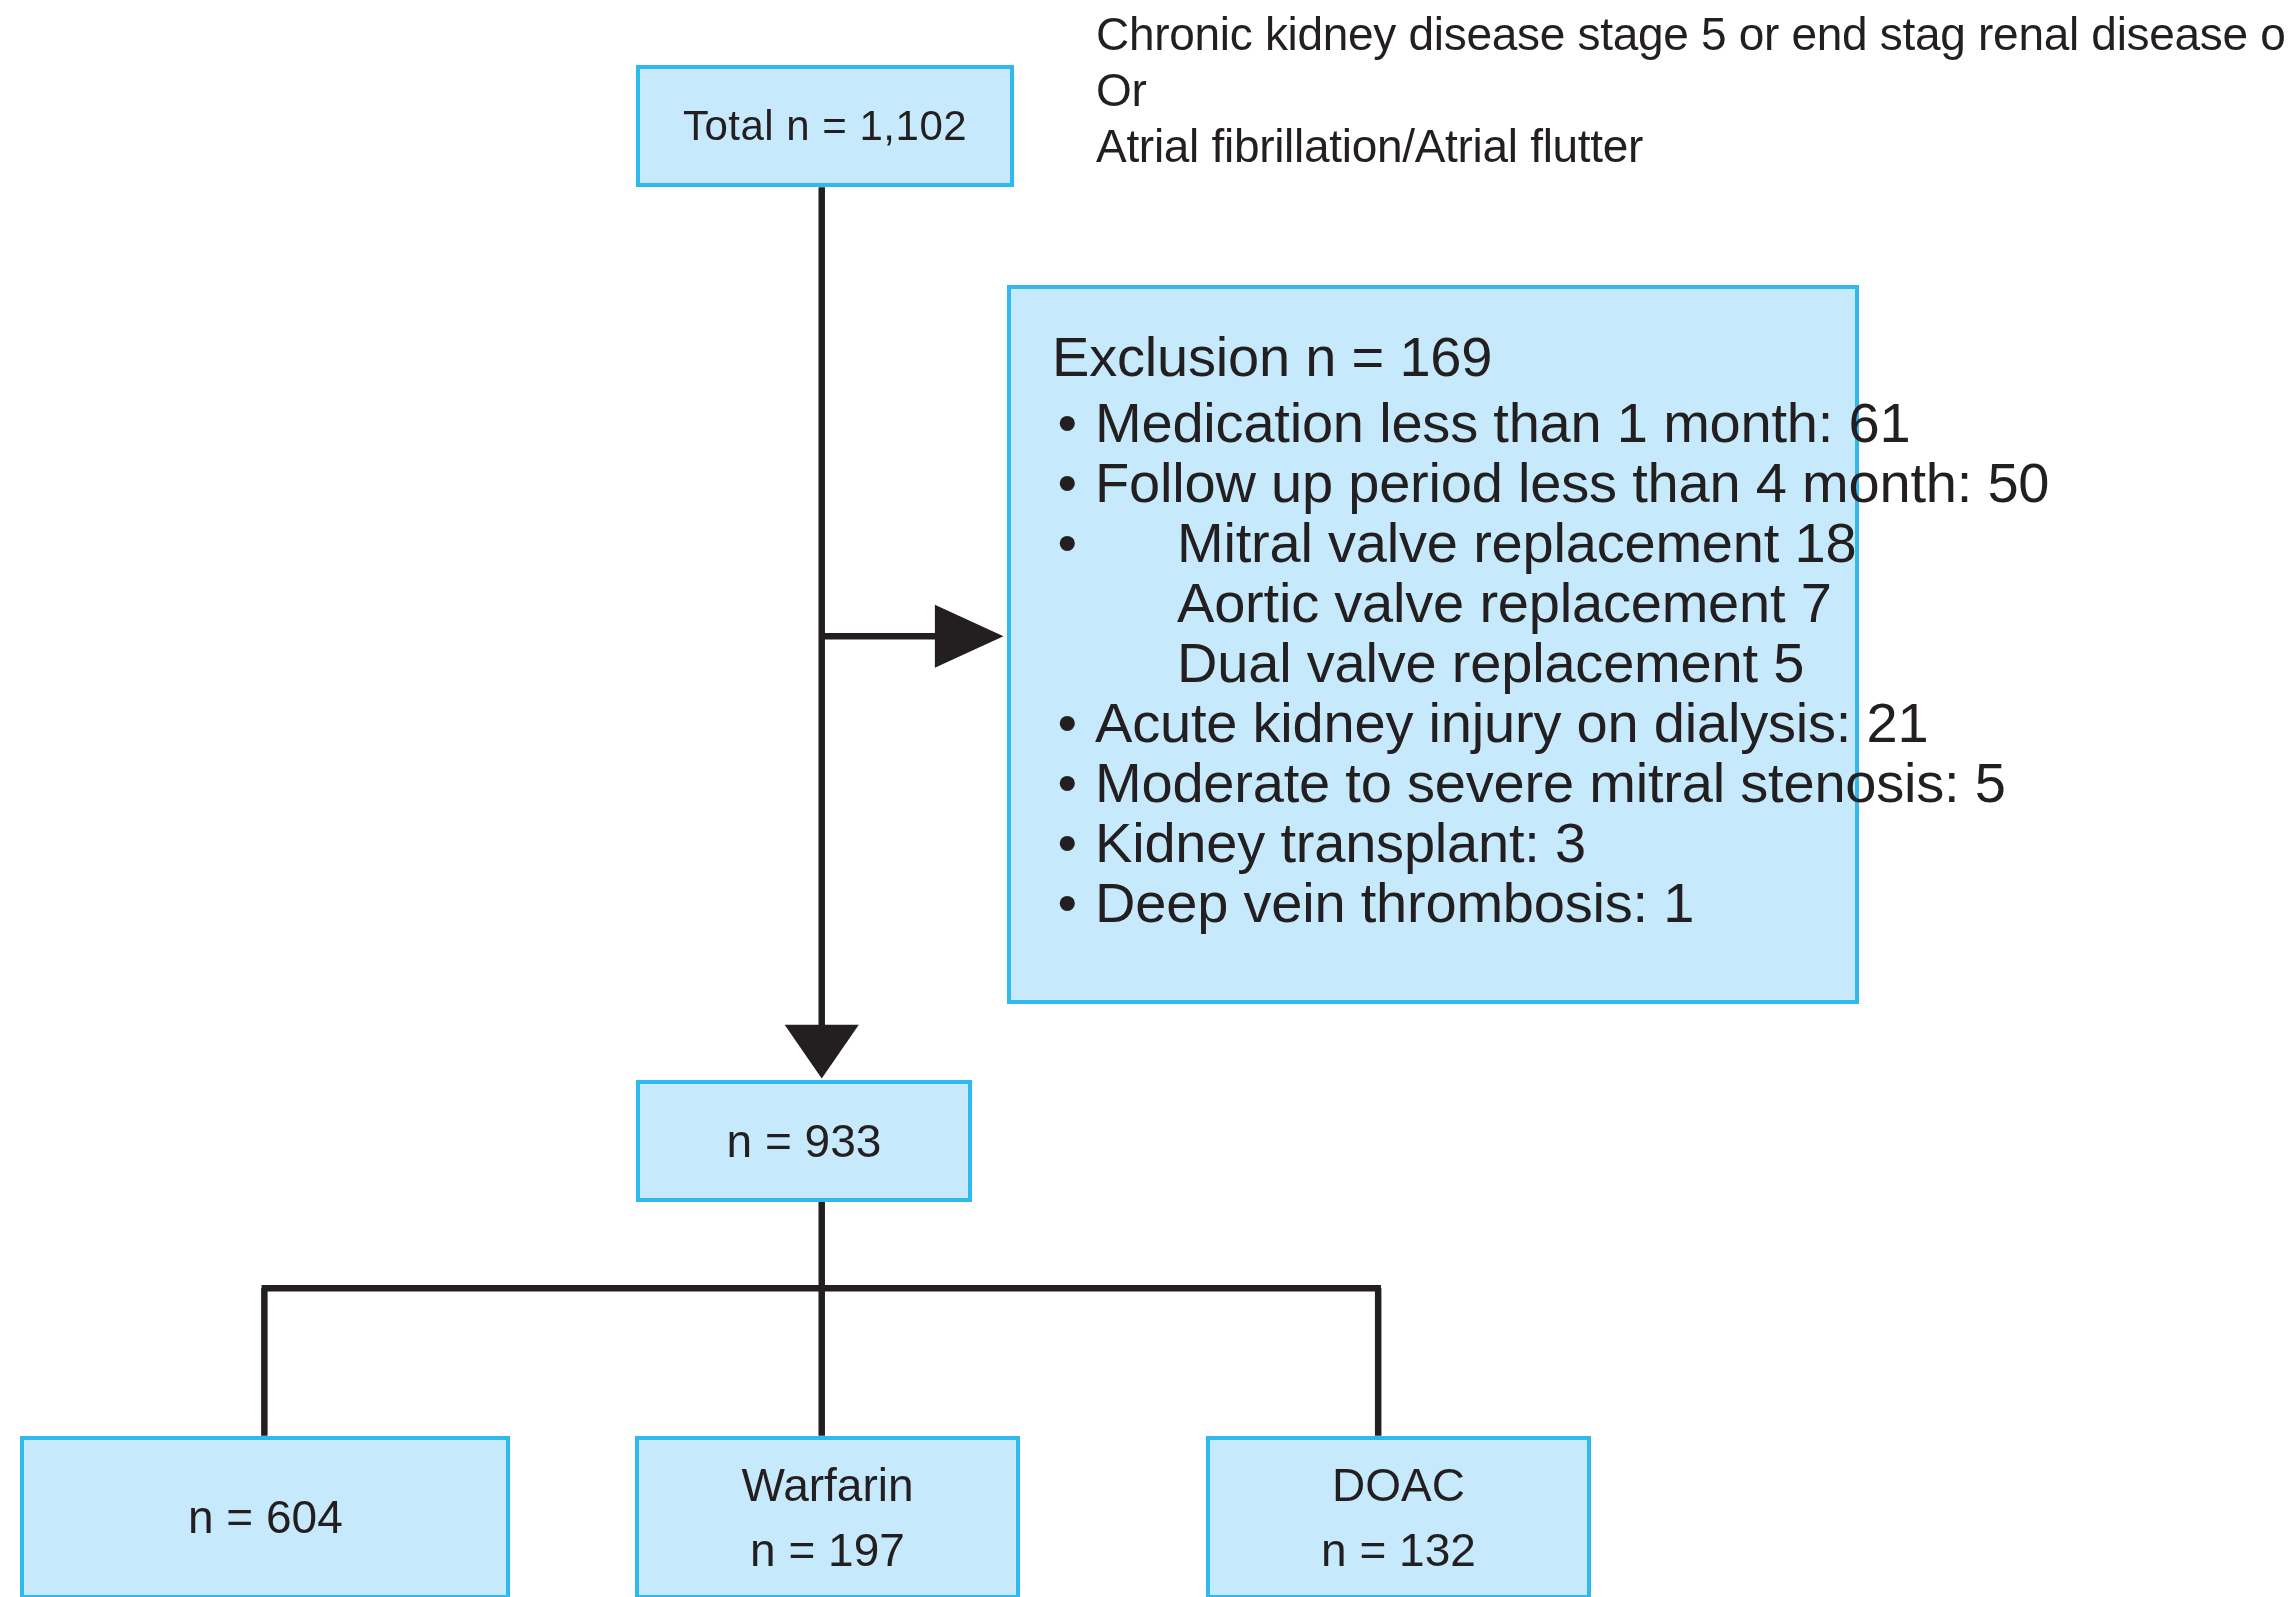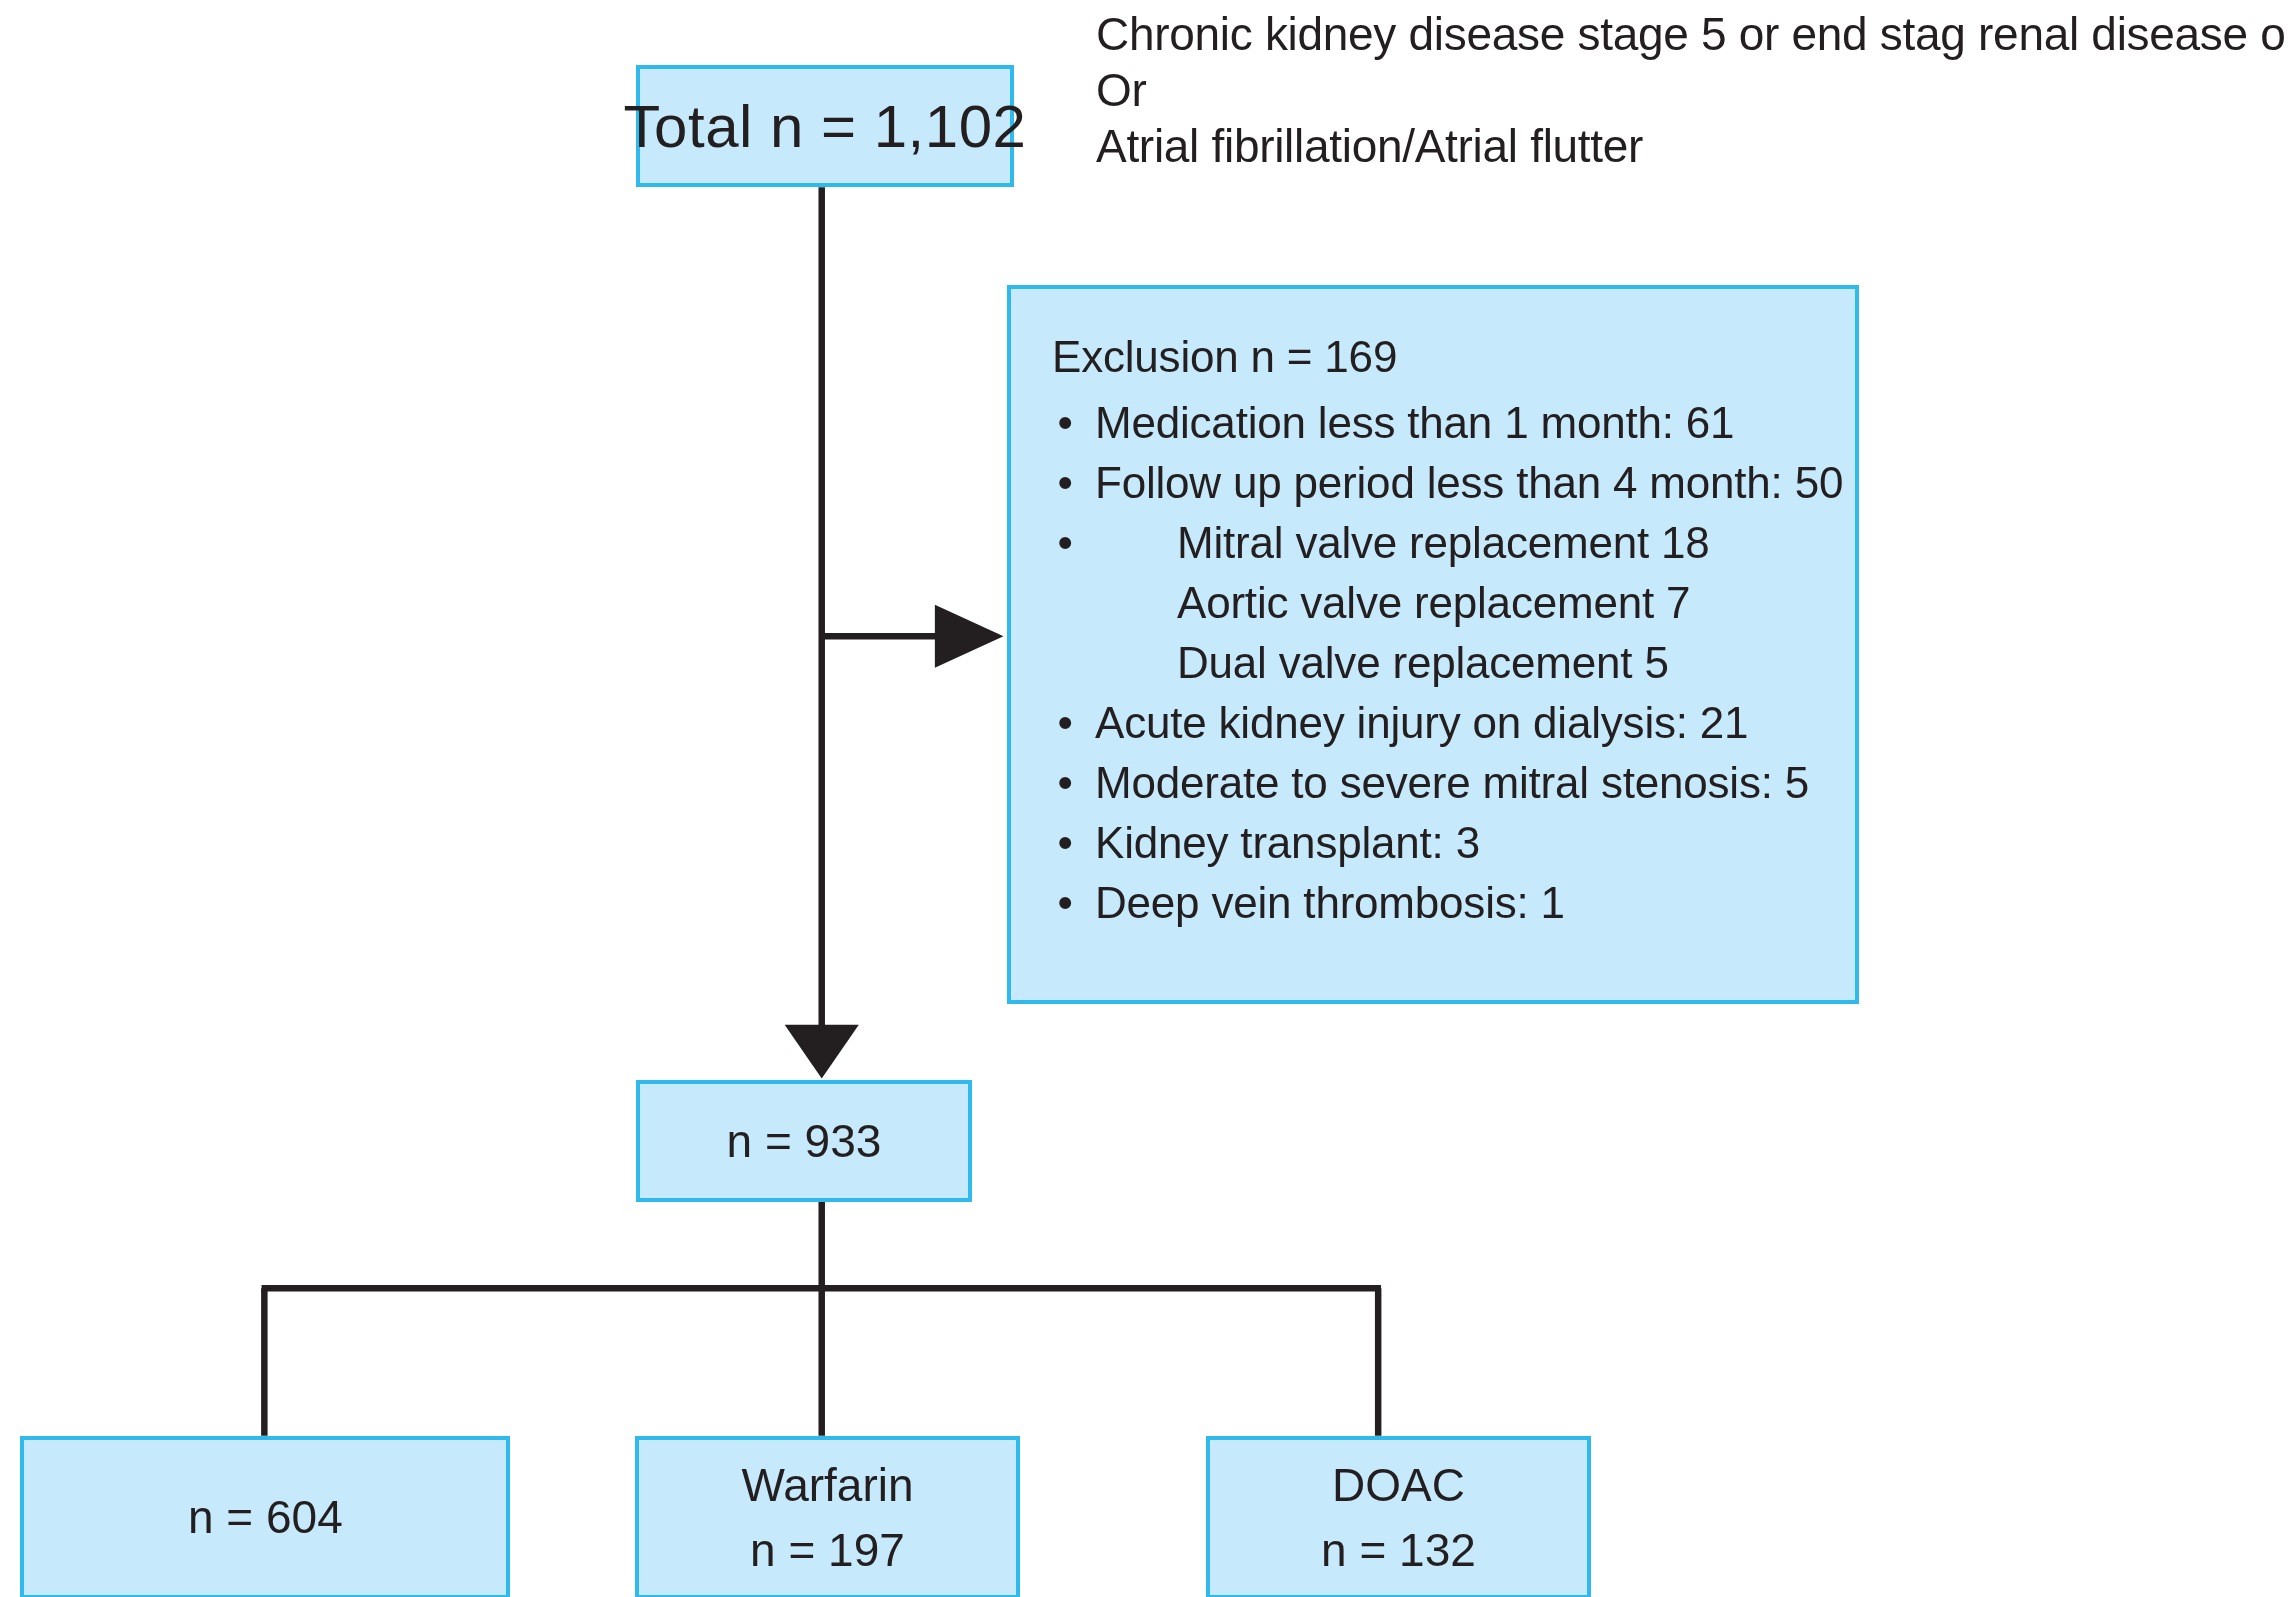--- a/index.html
+++ b/index.html
@@ -58,35 +58,35 @@
     letter-spacing: -0.3px;
   }
   #criteria .line { display: block; white-space: nowrap; }
 
   
   #node-total {
     left: 636px;
     top: 65px;
     width: 378px;
     height: 122px;
-    font-size: 60px;
+    font-size: 42px;
   }
   #node-total .line { letter-spacing: 0.5px; }
 
   
   #node-exclusion {
     left: 1007px;
     top: 285px;
     width: 852px;
     height: 719px;
     display: block;
     padding: 41px 18.6px 0 41px;
     text-align: left;
     font-stretch: condensed;
-    font-size: 44px;
+    font-size: 56px;
   }
   #node-exclusion .excl-title {
     display: block;
     white-space: nowrap;
     line-height: 54px;
     margin-bottom: 9.3px;
     letter-spacing: -0.2px;
   }
   #node-exclusion ul {
     list-style: none;

